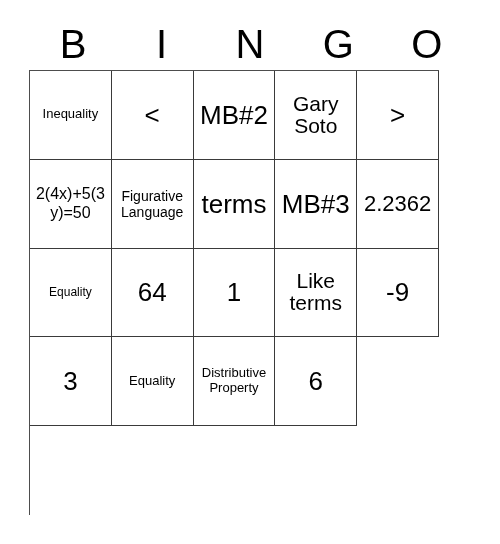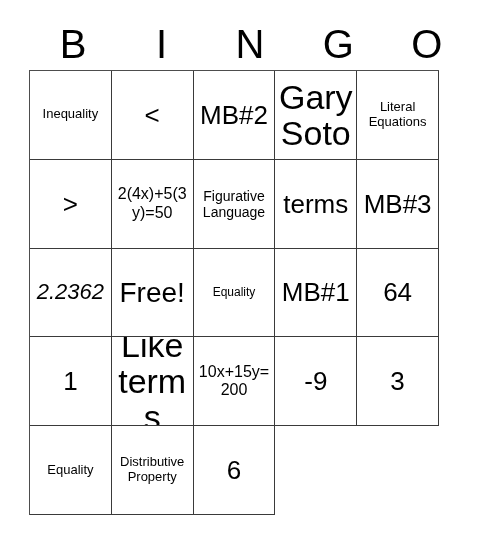--- a/index.html
+++ b/index.html
@@ -78,23 +78,23 @@
     line-height: 1.08;
     word-wrap: break-word;
     overflow-wrap: break-word;
   }
 
   
   .sz-xs   { font-size: 16px; line-height: 1.15; }
   .sz-sm   { font-size: 13px; line-height: 1.15; }
   .sz-smm  { font-size: 14px; line-height: 1.15; }
   .sz-md   { font-size: 12px; line-height: 1.12; }
-  .sz-lg   { font-size: 22px; line-height: 1.1; font-style: italic; }
+  .sz-lg   { font-size: 22px; line-height: 1.1; }
   .sz-xl   { font-size: 26px; line-height: 1.08; }
-  .sz-xxl  { font-size: 34px; line-height: 1.06; }
+  .sz-xxl  { font-size: 21px; line-height: 1.06; }
   .sz-free { font-size: 28px; line-height: 1.06; }
 </style>
 </head>
 <body>
 
 <div id="bingo-card">
 
   <div id="header-row">
     <div class="header-letter">B</div>
     <div class="header-letter">I</div>
@@ -110,23 +110,20 @@
     </div>
     <div class="bingo-cell">
       <span class="cell-text sz-xl">&lt;</span>
     </div>
     <div class="bingo-cell">
       <span class="cell-text sz-xl">MB#2</span>
     </div>
     <div class="bingo-cell">
       <span class="cell-text sz-xxl">Gary Soto</span>
     </div>
-    <div class="bingo-cell">
-      <span class="cell-text sz-sm">Literal Equations</span>
-    </div>
 
     <div class="bingo-cell">
       <span class="cell-text sz-xl">&gt;</span>
     </div>
     <div class="bingo-cell">
       <span class="cell-text sz-xs">2(4x)+5(3y)=50</span>
     </div>
     <div class="bingo-cell">
       <span class="cell-text sz-smm">Figurative Language</span>
     </div>
@@ -134,40 +131,31 @@
       <span class="cell-text sz-xl">terms</span>
     </div>
     <div class="bingo-cell">
       <span class="cell-text sz-xl">MB#3</span>
     </div>
 
     <div class="bingo-cell">
       <span class="cell-text sz-lg">2.2362</span>
     </div>
     <div class="bingo-cell">
-      <span class="cell-text sz-free">Free!</span>
-    </div>
-    <div class="bingo-cell">
       <span class="cell-text sz-md">Equality</span>
-    </div>
-    <div class="bingo-cell">
-      <span class="cell-text sz-xl">MB#1</span>
     </div>
 
     <div class="bingo-cell">
       <span class="cell-text sz-xl">64</span>
     </div>
     <div class="bingo-cell">
       <span class="cell-text sz-xl">1</span>
     </div>
     <div class="bingo-cell">
       <span class="cell-text sz-xxl">Like terms</span>
-    </div>
-    <div class="bingo-cell">
-      <span class="cell-text sz-xs">10x+15y=200</span>
     </div>
 
     <div class="bingo-cell">
       <span class="cell-text sz-xl">-9</span>
     </div>
     <div class="bingo-cell">
       <span class="cell-text sz-xl">3</span>
     </div>
     <div class="bingo-cell">
       <span class="cell-text sz-sm">Equality</span>

